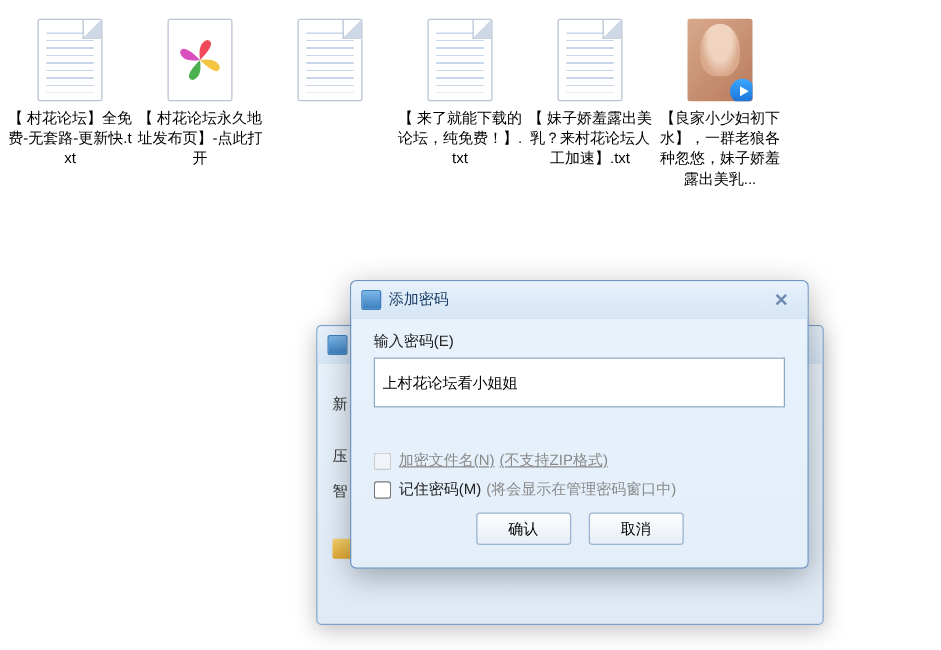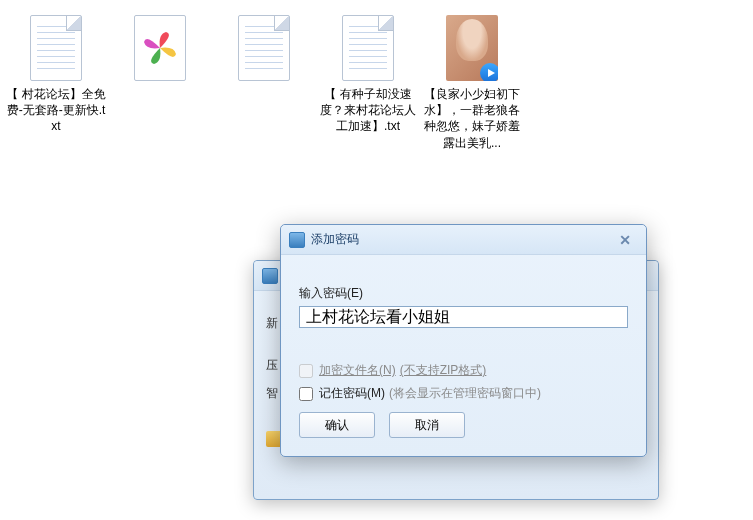--- a/index.html
+++ b/index.html
@@ -177,37 +177,37 @@
   background: linear-gradient(#7db7e8,#3a7fbe);
   border: 1px solid #3a7fbe; border-radius: 2px;
 }
 .titlebar .title { flex: 1; color: #1a3d66; }
 .titlebar .close {
   width: 26px; height: 18px;
   display:flex; align-items:center; justify-content:center;
   color: #6b89ae; font-size: 14px; font-weight: bold;
   border-radius: 2px;
 }
-.dlg-body { padding: 10px 18px 14px; margin-top: 20px; }
+.dlg-body { padding: 10px 18px 14px; }
 .field-label { color: #222; margin-bottom: 4px; }
 .text-input {
-  width: 100%; height: 22px;
+  width: 100%; height: 40px;
   border: 1px solid #8aa9c9;
   background: #fff;
   padding: 2px 6px;
-  font-size: 16px;
+  font-size: 12px;
   font-family: Liberation Serif, serif;
 }
 .chk-row { display:flex; align-items:center; margin-top: 6px; color:#222; }
 .chk-row.disabled { color: #8a8a8a; text-decoration: underline; }
 .chk-row .hint { color: #8a8a8a; margin-left: 4px; }
 .chk-row input[type=checkbox] { margin-right: 6px; width:14px; height:14px; }
 .spacer { height: 28px; }
 .btn-row {
-  display:flex; justify-content:flex-start; gap: 14px;
+  display:flex; justify-content:center; gap: 14px;
   padding: 10px 0 4px;
 }
 .btn {
   min-width: 76px; height: 26px;
   background: linear-gradient(#fefefe,#e7eef7);
   border: 1px solid #9ab3cf;
   border-radius: 3px;
   font-size: 12px;
   font-family: inherit;
   cursor: pointer;
@@ -230,31 +230,38 @@
           <svg viewBox="0 0 40 40">
             <g transform="translate(20,20)">
               <path d="M0 0 Q -2 -14 6 -16 Q 14 -14 0 0" fill="#f04a5a"></path>
               <path d="M0 0 Q 14 -2 16 6 Q 14 14 0 0" fill="#f5c542"></path>
               <path d="M0 0 Q 2 14 -6 16 Q -14 14 0 0" fill="#4cb050"></path>
               <path d="M0 0 Q -14 2 -16 -6 Q -14 -14 0 0" fill="#d94fc0"></path>
             </g>
           </svg>
         </div>
       </div>
+      <div class="file-label">【 村花论坛永久地址发布页】-点此打开</div>
     </div>
     <div class="file-item">
       <div class="file-icon">
         <div class="txt-icon"></div>
       </div>
     </div>
     <div class="file-item">
       <div class="file-icon">
         <div class="txt-icon"></div>
       </div>
-      <div class="file-label">【 有种子却没速度？来村花论坛人工加速】.txt</div>
+      <div class="file-label">【 来了就能下载的论坛，纯免费！】.txt</div>
+    </div>
+    <div class="file-item">
+      <div class="file-icon">
+        <div class="txt-icon"></div>
+      </div>
+      <div class="file-label">【 妹子娇羞露出美乳？来村花论坛人工加速】.txt</div>
     </div>
     <div class="file-item">
       <div class="file-icon">
         <div class="video-thumb">
           <div class="play-badge"></div>
         </div>
       </div>
       <div class="file-label">【良家小少妇初下水】，一群老狼各种忽悠，妹子娇羞露出美乳...</div>
     </div>
   </div>

